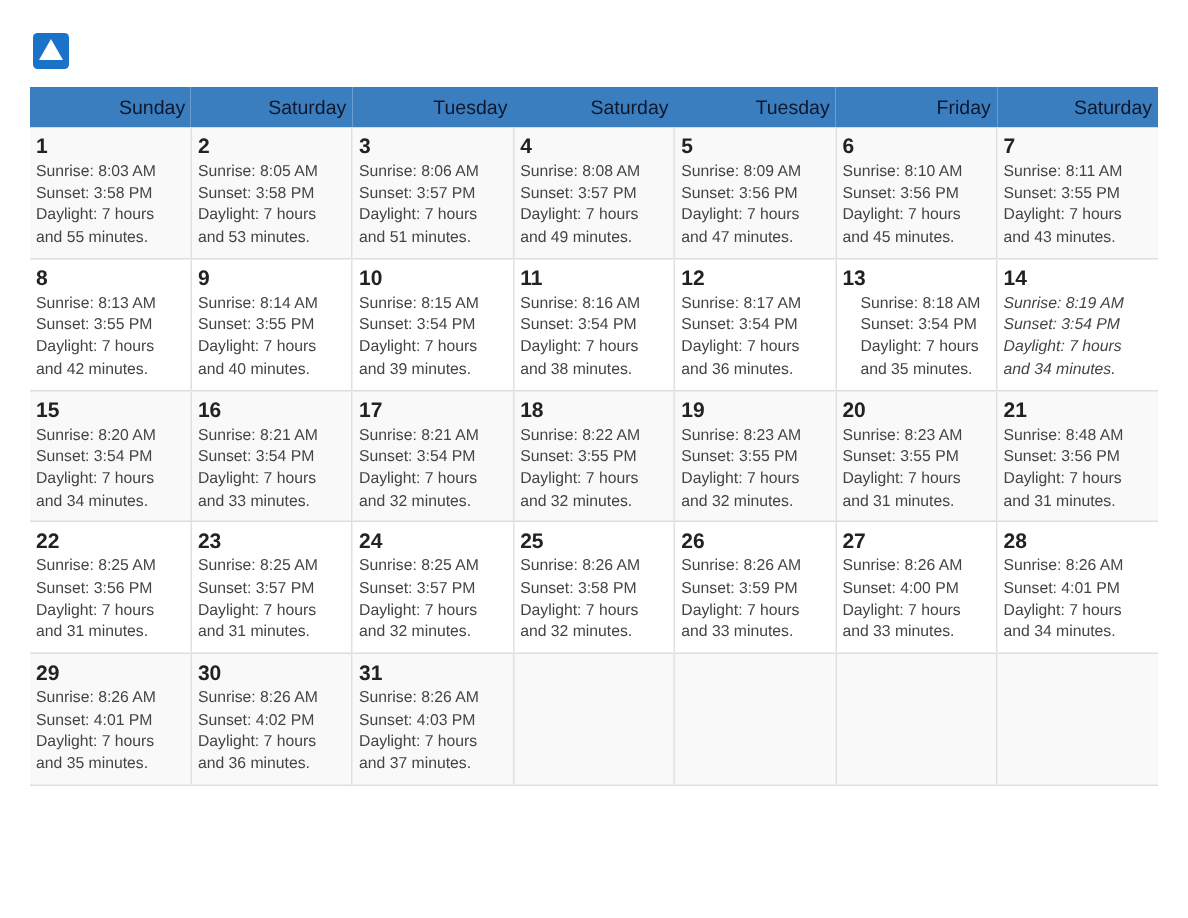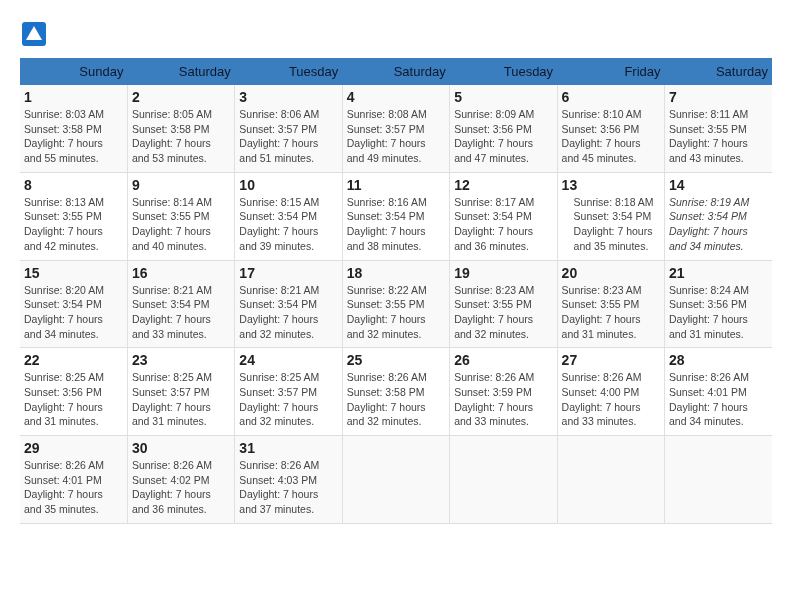--- a/index.html
+++ b/index.html
@@ -262,21 +262,21 @@
         </td>
         <td>
           <span class="day-number">20</span>
           <div class="day-info" style="white-space: pre-line;">Sunrise: 8:23 AM
 Sunset: 3:55 PM
 Daylight: 7 hours
 and 31 minutes.</div>
         </td>
         <td>
           <span class="day-number">21</span>
-          <div class="day-info" style="white-space: pre-line;">Sunrise: 8:24 AM
+          <div class="day-info" style="white-space: pre-line;">Sunrise: 8:48 AM
 Sunset: 3:56 PM
 Daylight: 7 hours
 and 31 minutes.</div>
         </td>
       </tr>
       <tr class="week-row">
         <td>
           <span class="day-number">22</span>
           <div class="day-info" style="white-space: pre-line;">Sunrise: 8:25 AM
 Sunset: 3:56 PM

